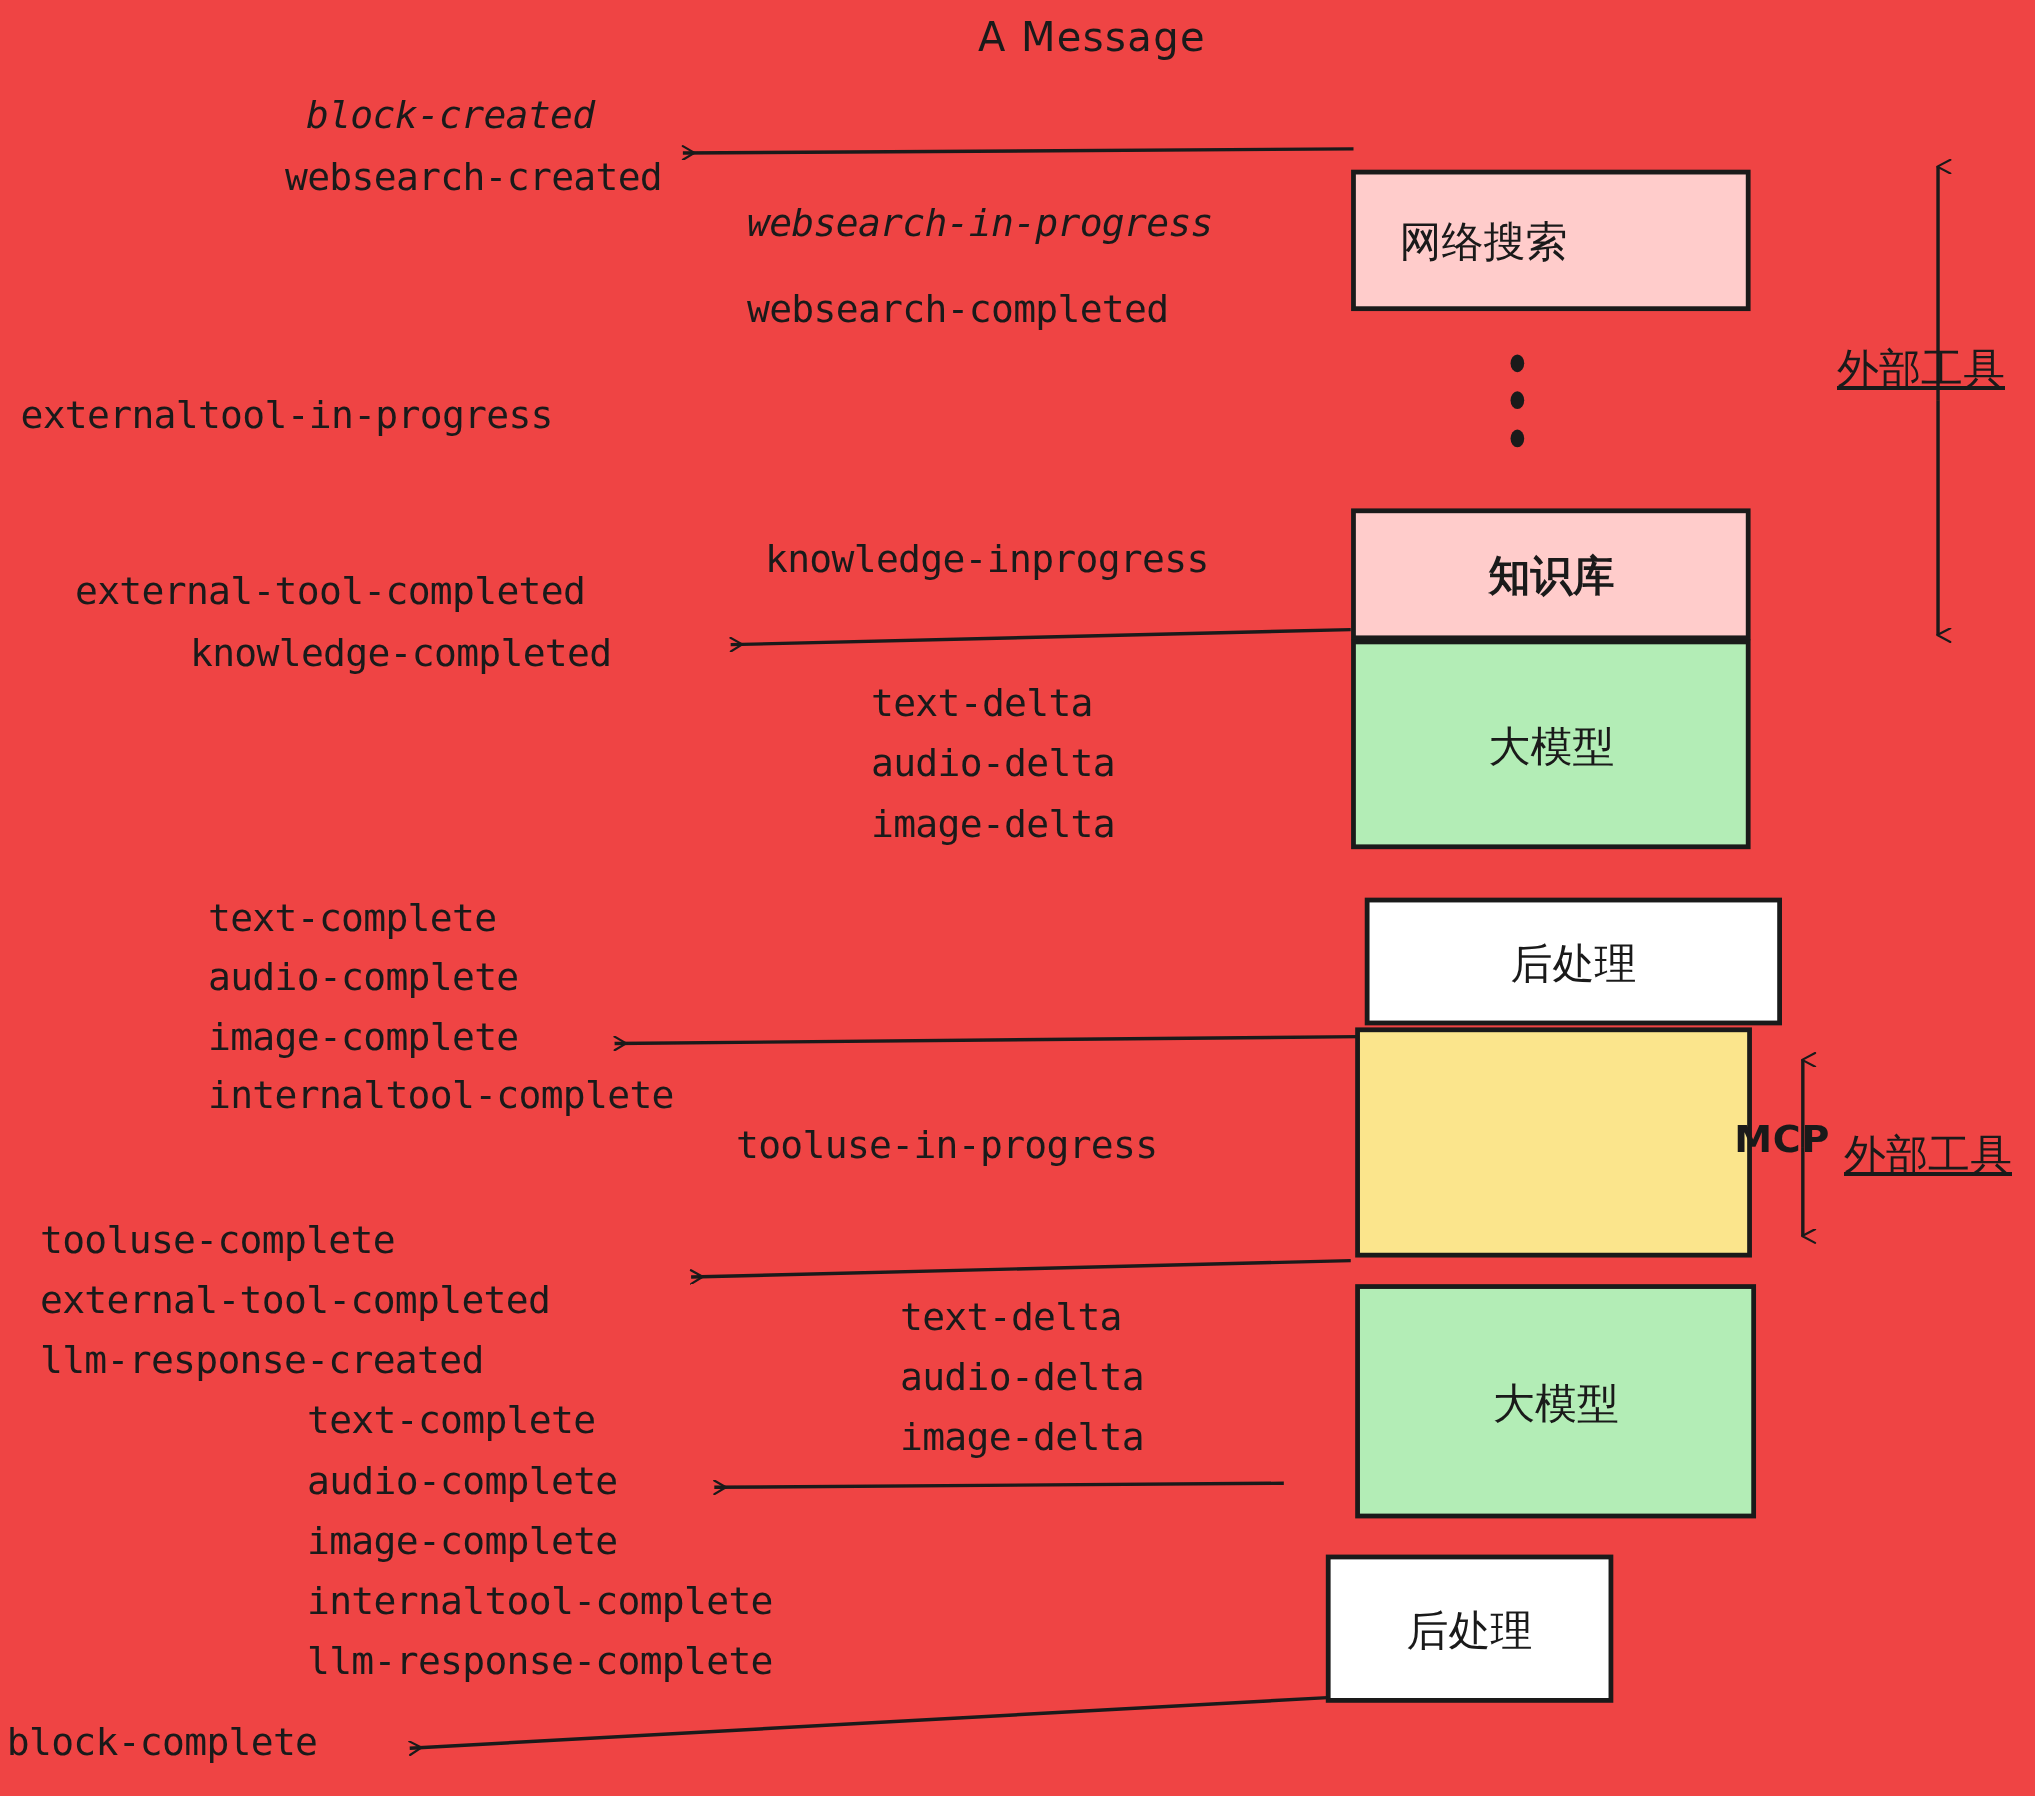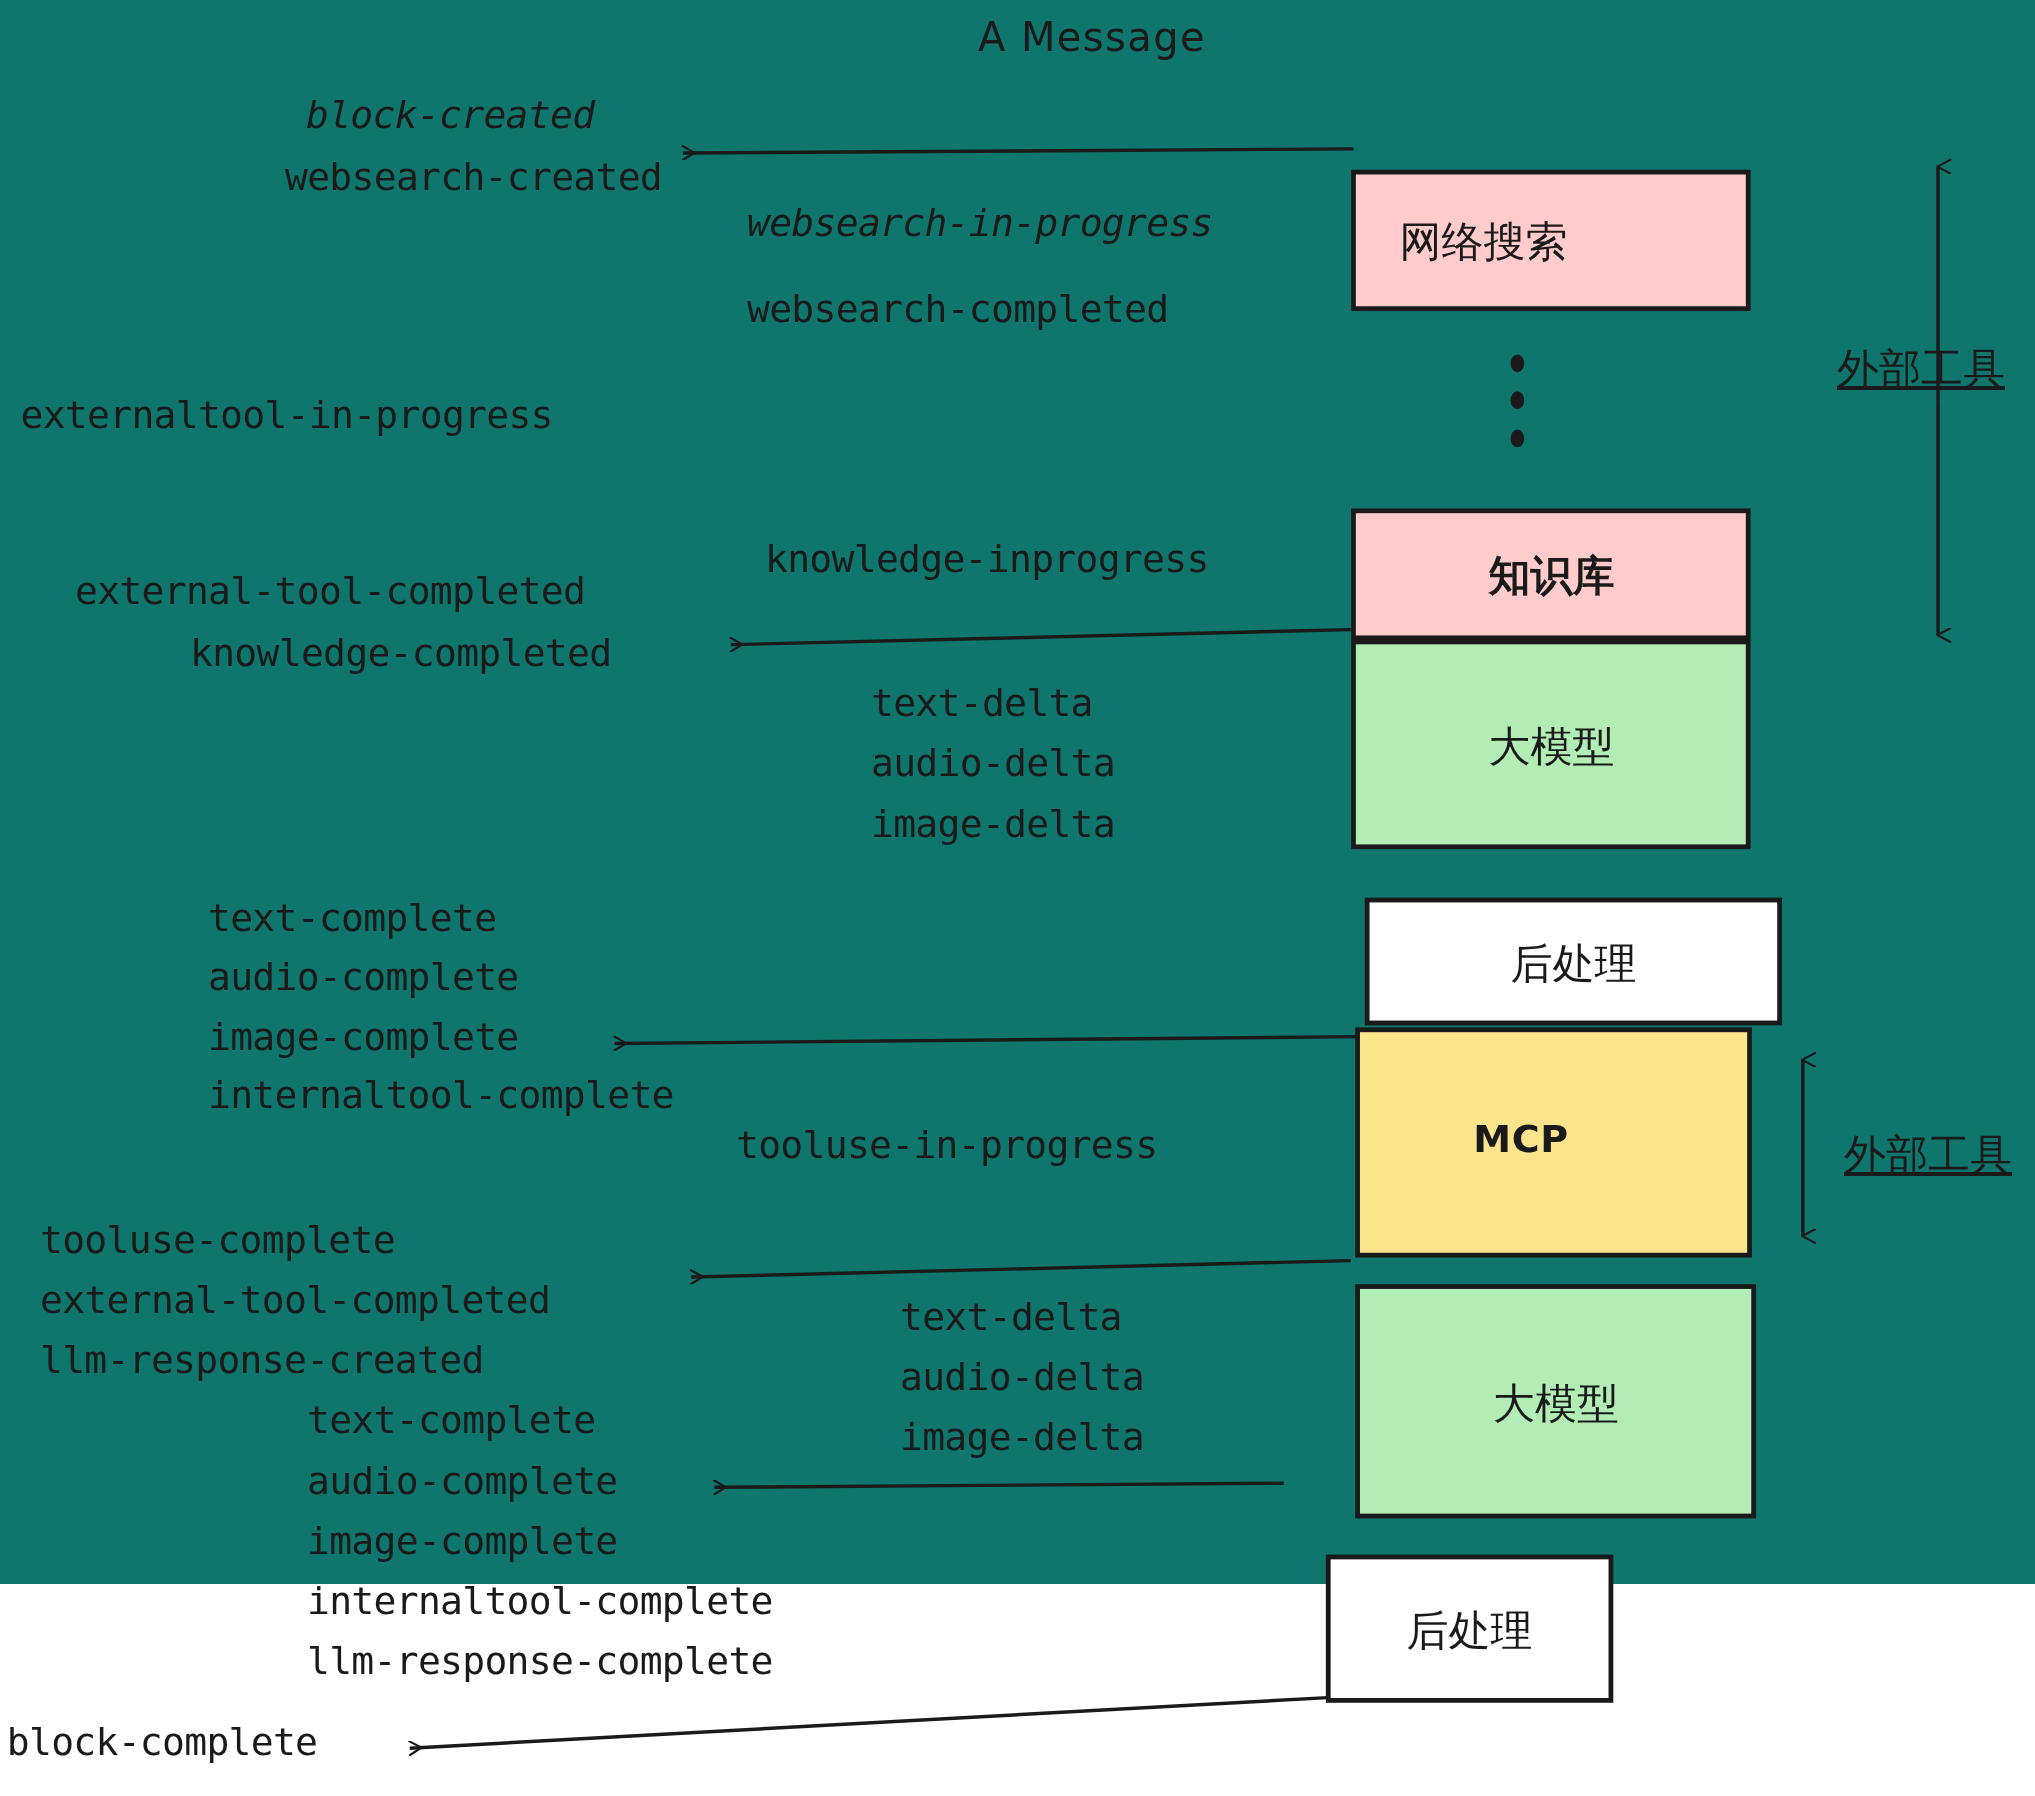--- a/index.html
+++ b/index.html
@@ -1,18 +1,18 @@
 <!DOCTYPE html>
 <html style="font-size:11px"><head>
 <meta charset="utf-8">
 <style>
   html,body{margin:0;padding:0;background:#ffffff;}
   body{width:2035px;height:1796px;overflow:hidden;
        font-family:"DejaVu Sans Mono","Liberation Mono",monospace;}
-  #stage{position:relative;width:2035px;height:1584px;background:#0f766e;}
+  #stage{position:relative;width:2035px;height:1796px;background:#ef4444;}
   svg.layer{position:absolute;left:0;top:0;width:2035px;height:1796px;}
   .lbl{position:absolute;white-space:pre;color:#1a1a1a;
        font-family:"DejaVu Sans Mono","Liberation Mono",monospace;
        font-size:38px;line-height:1;letter-spacing:-0.7px;}
   .title{position:absolute;white-space:pre;color:#1a1a1a;
        font-family:"DejaVu Sans","Liberation Sans",sans-serif;
        font-size:40px;letter-spacing:1.4px;}
   .boxlabel{position:absolute;white-space:pre;color:#1a1a1a;
        font-family:"DejaVu Sans","Liberation Sans",sans-serif;
        font-size:42px;text-align:center;}
@@ -101,21 +101,21 @@
       <div class="lbl" style="left: 307px; top: 1522px;">image-complete</div>
       <div class="lbl" style="left: 307px; top: 1582px;">internaltool-complete</div>
       <div class="lbl" style="left: 307px; top: 1642px;">llm-response-complete</div>
       <div class="lbl" style="left: 6.8px; top: 1723px;">block-complete</div>
     </div>
   <div id="boxlabels-layer">
       <div class="boxlabel" style="left: 1286px; top: 214px; width: 395px; text-align: center;">网络搜索</div>
       <div class="boxlabel" style="left: 1354px; top: 548px; width: 395px;  font-weight: bold;">知识库</div>
       <div class="boxlabel" style="left: 1354px; top: 719px; width: 395px; text-align: center;">大模型</div>
       <div class="boxlabel" style="left: 1367px; top: 936px; width: 413px; text-align: center;">后处理</div>
-      <div class="mcplabel" style="left: 1325px; top: 1117px; width: 392px; text-align: center;">MCP</div>
+      <div class="mcplabel" style="left: 1438px; top: 1117px; width: 392px; text-align: right;">MCP</div>
       <div class="boxlabel" style="left: 1358px; top: 1376px; width: 396px; text-align: center;">大模型</div>
       <div class="boxlabel" style="left: 1328px; top: 1603px; width: 283px; text-align: center;">后处理</div>
     </div>
   <div id="side-layer">
       <div class="sidelabel" style="left: 1837px; top: 341px;">外部工具</div>
       <div class="sidelabel" style="left: 1844px; top: 1127px;">外部工具</div>
     </div>
 
 </div>
 

